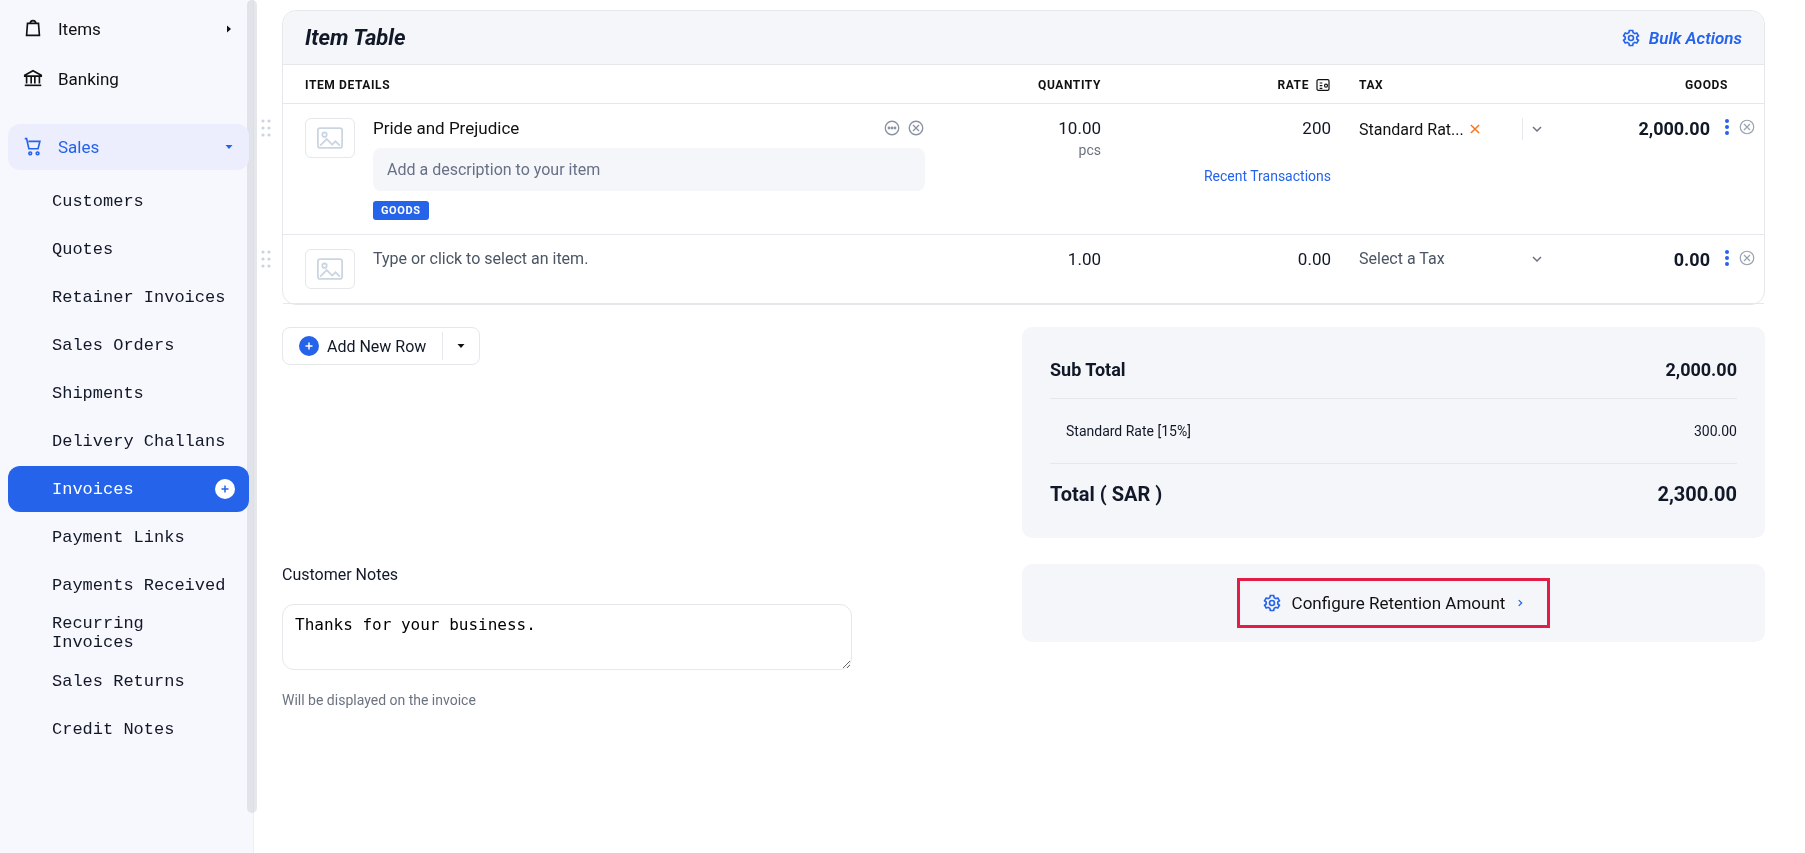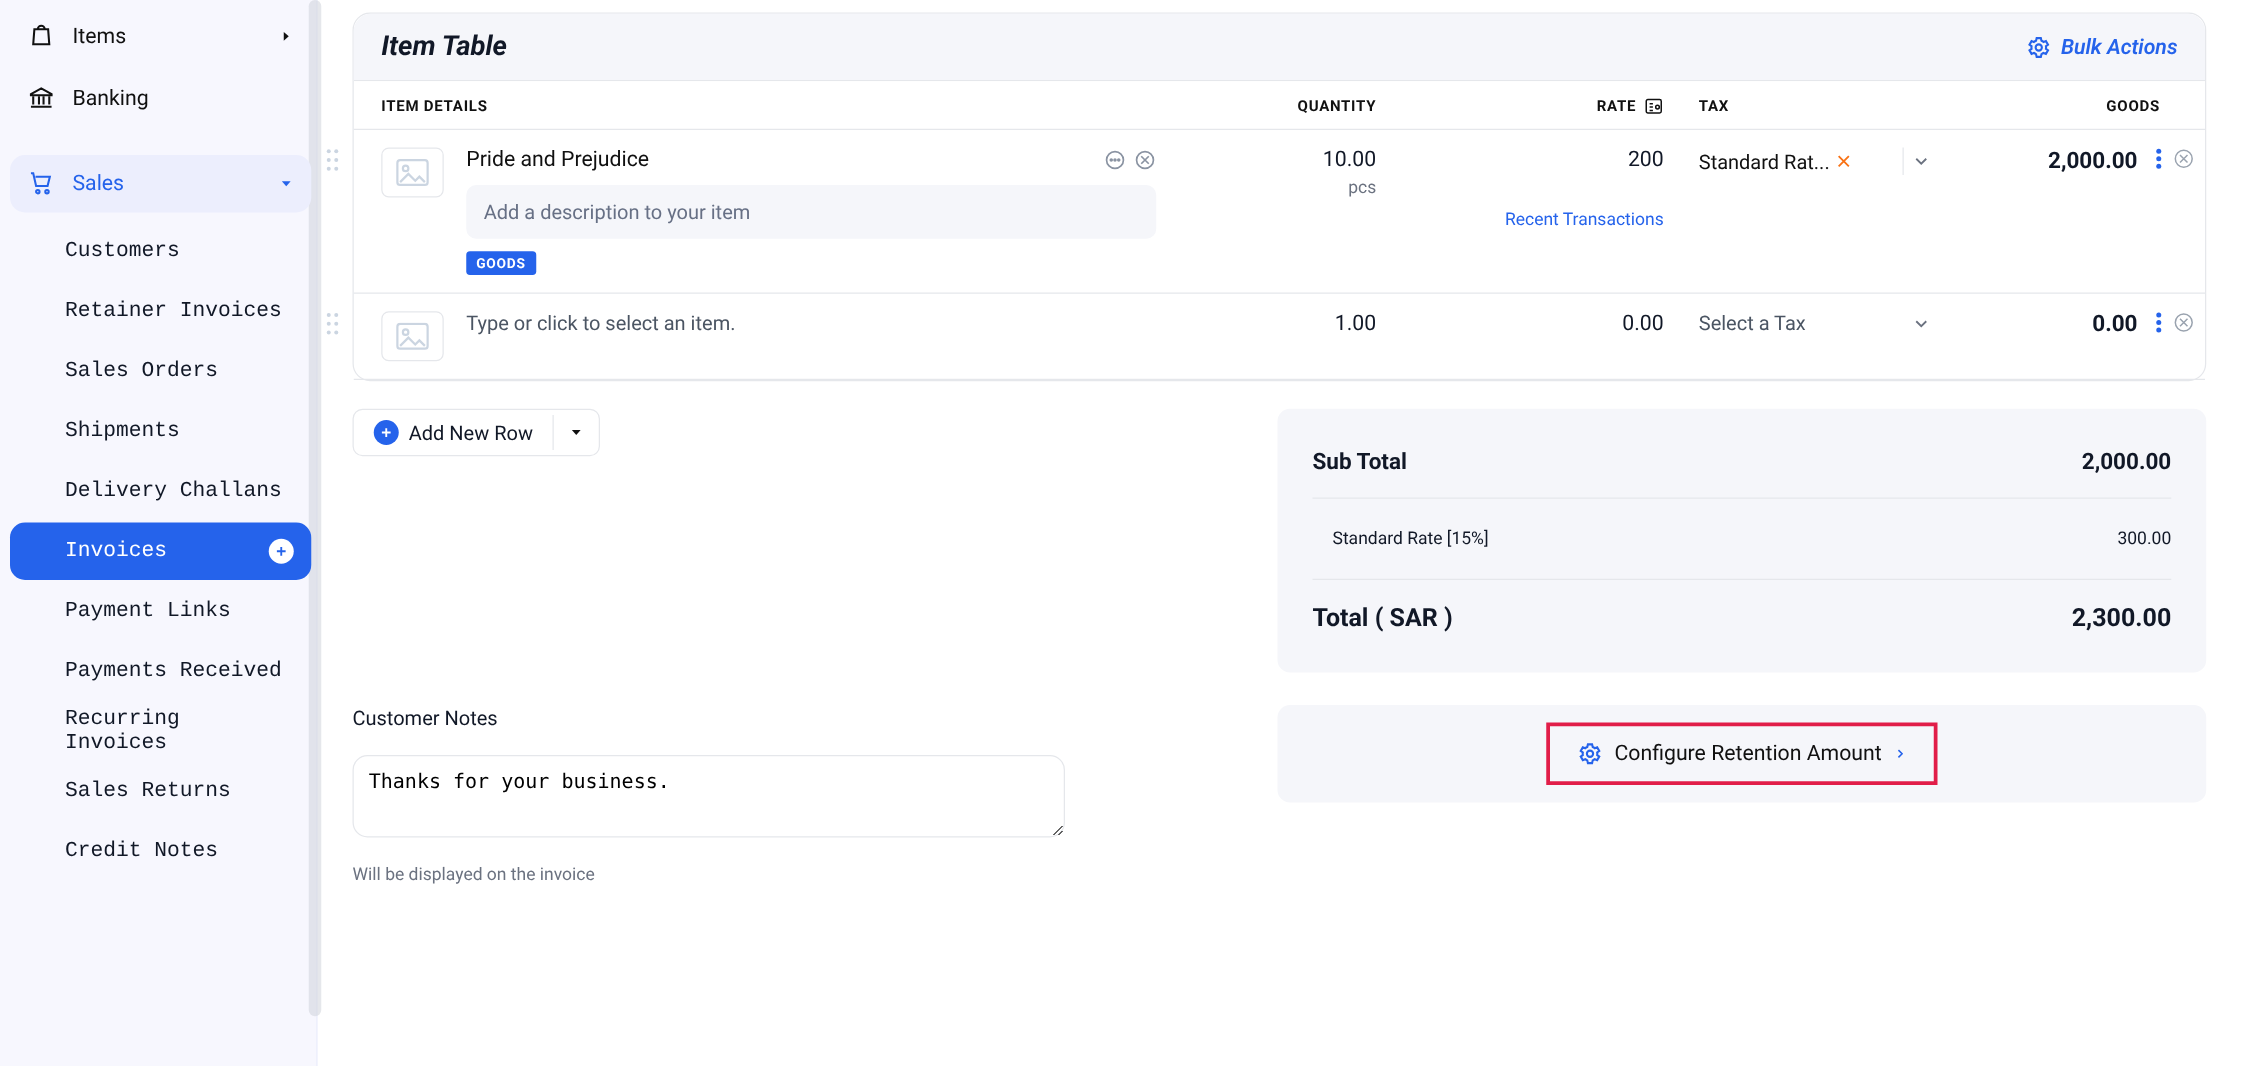--- a/index.html
+++ b/index.html
@@ -179,20 +179,23 @@
             <path d="M5 8l7 8 7-8z"></path>
           </svg>
       </span>
     </div>
 
     <div class="sub-items">
       <div class="sub-item">
           <span>Customers</span>
         </div>
       <div class="sub-item">
+          <span>Quotes</span>
+        </div>
+      <div class="sub-item">
           <span>Retainer Invoices</span>
         </div>
       <div class="sub-item">
           <span>Sales Orders</span>
         </div>
       <div class="sub-item">
           <span>Shipments</span>
         </div>
       <div class="sub-item">
           <span>Delivery Challans</span>

